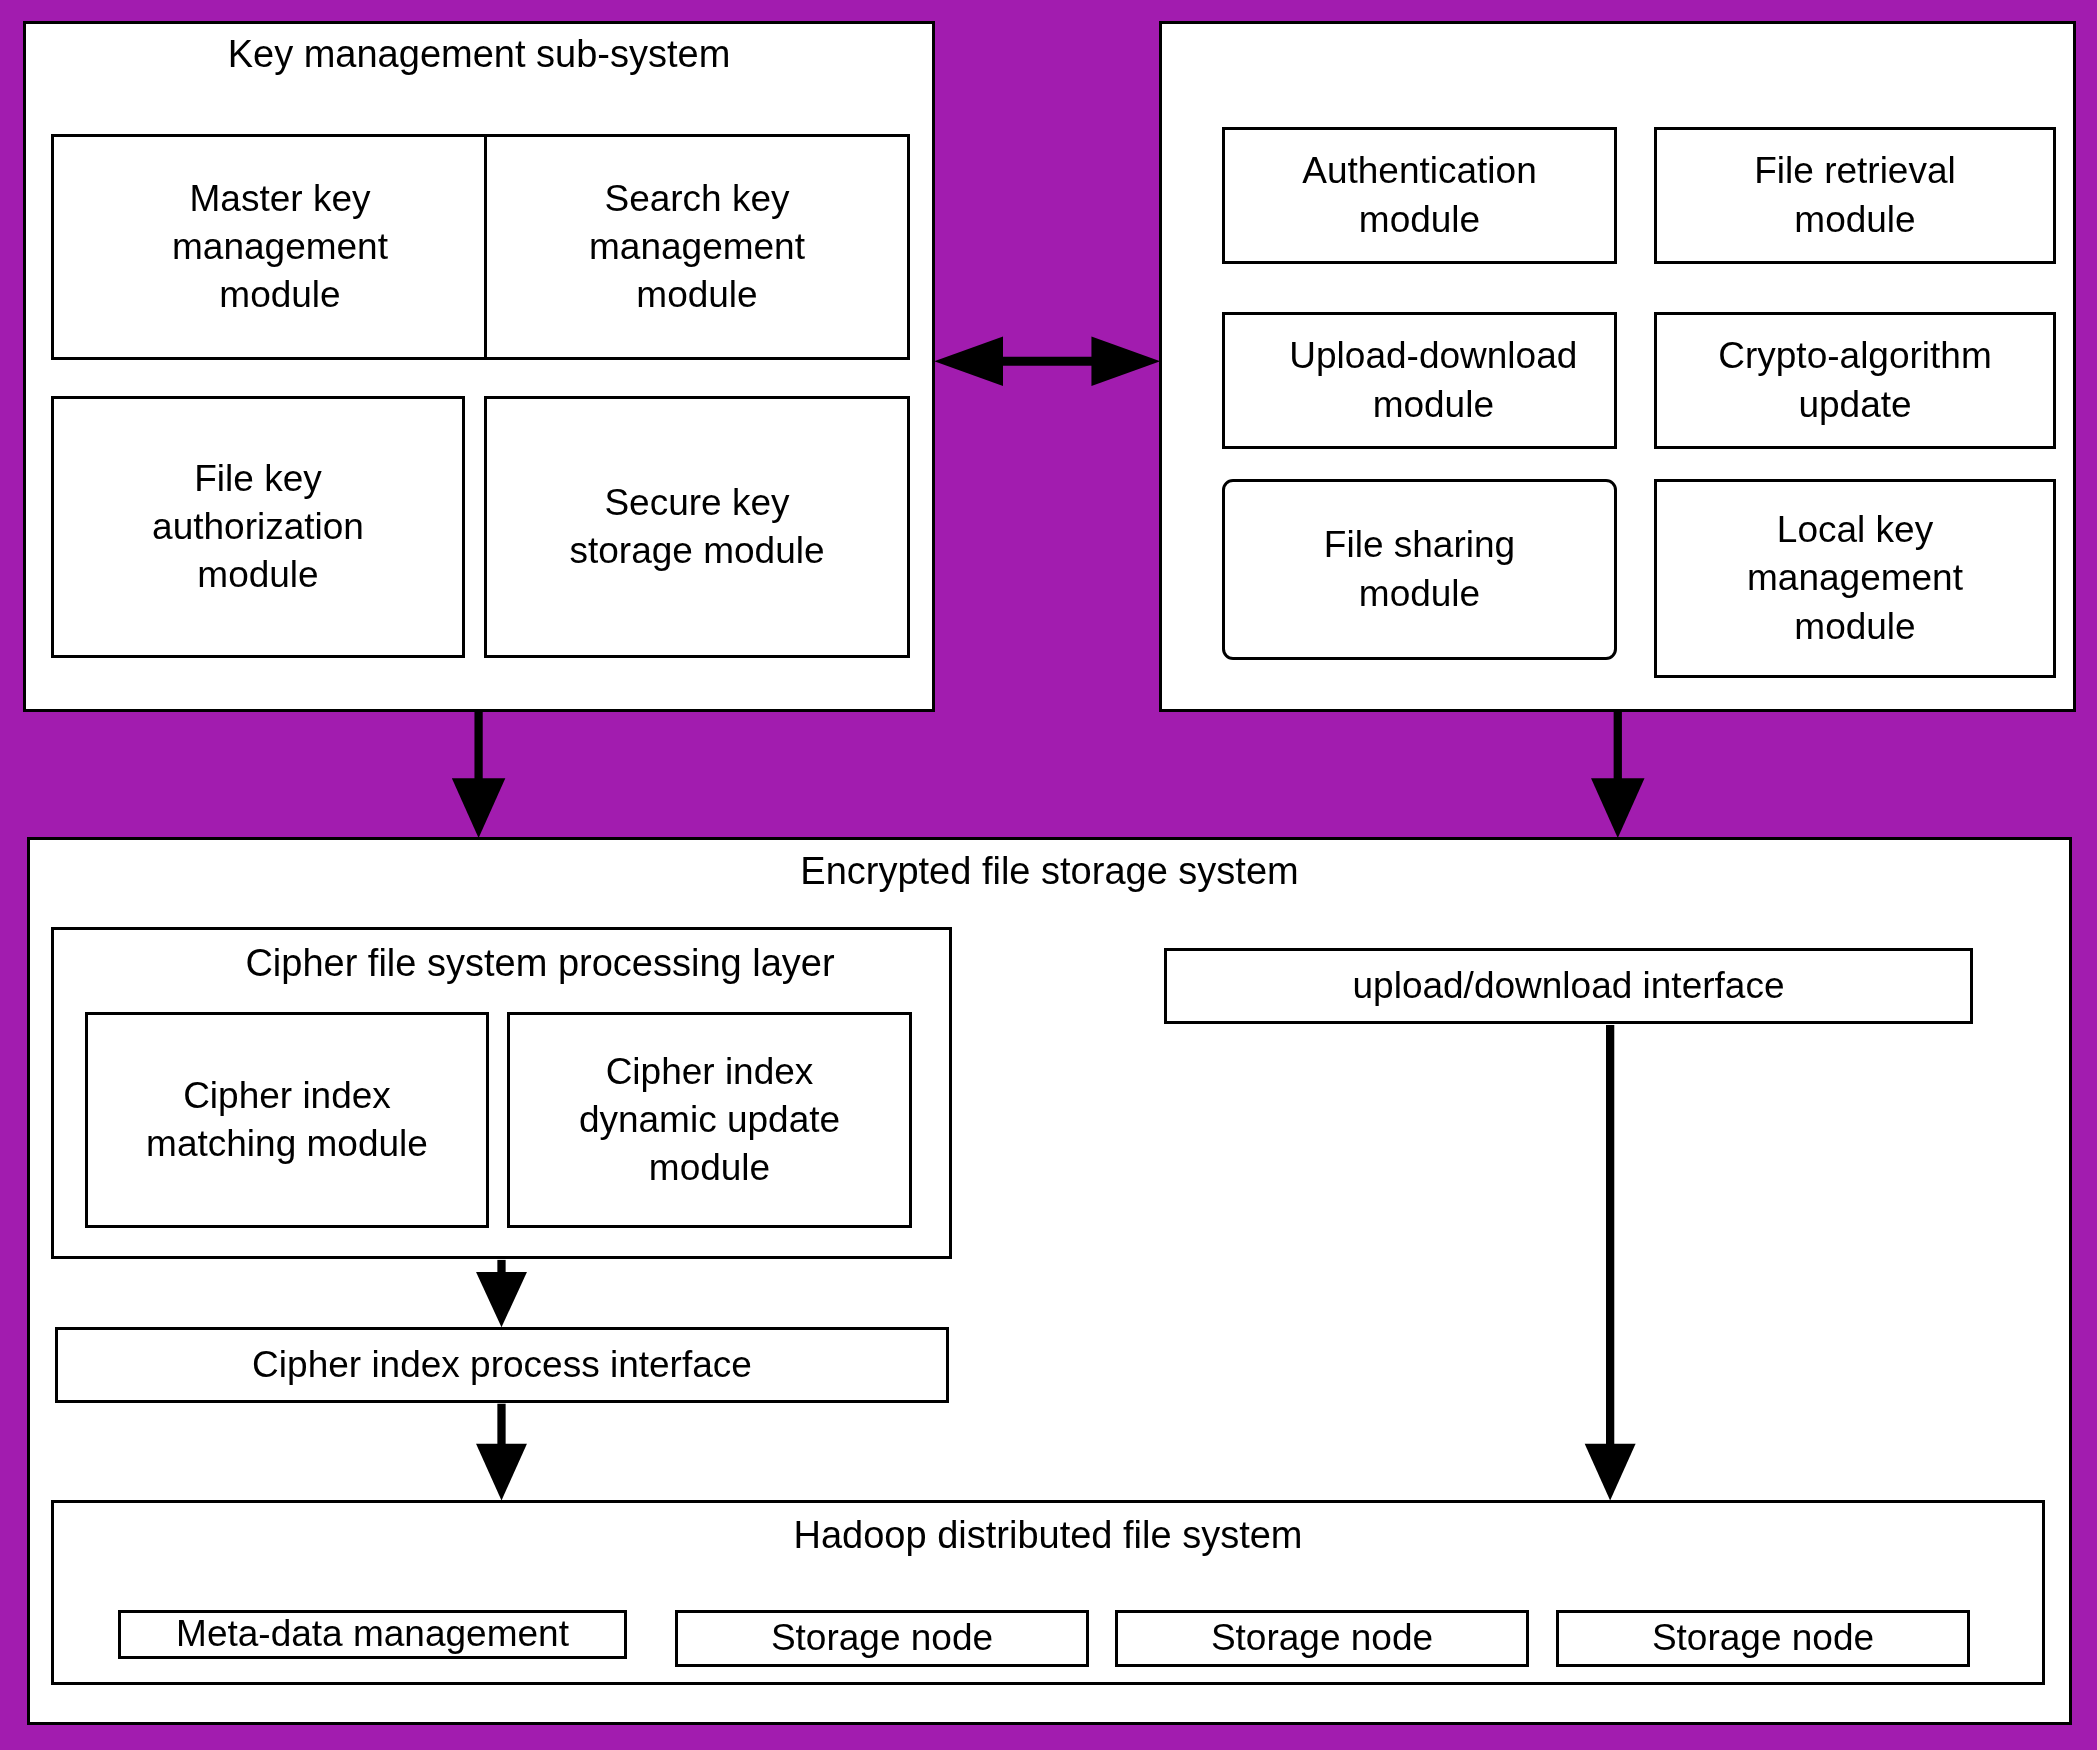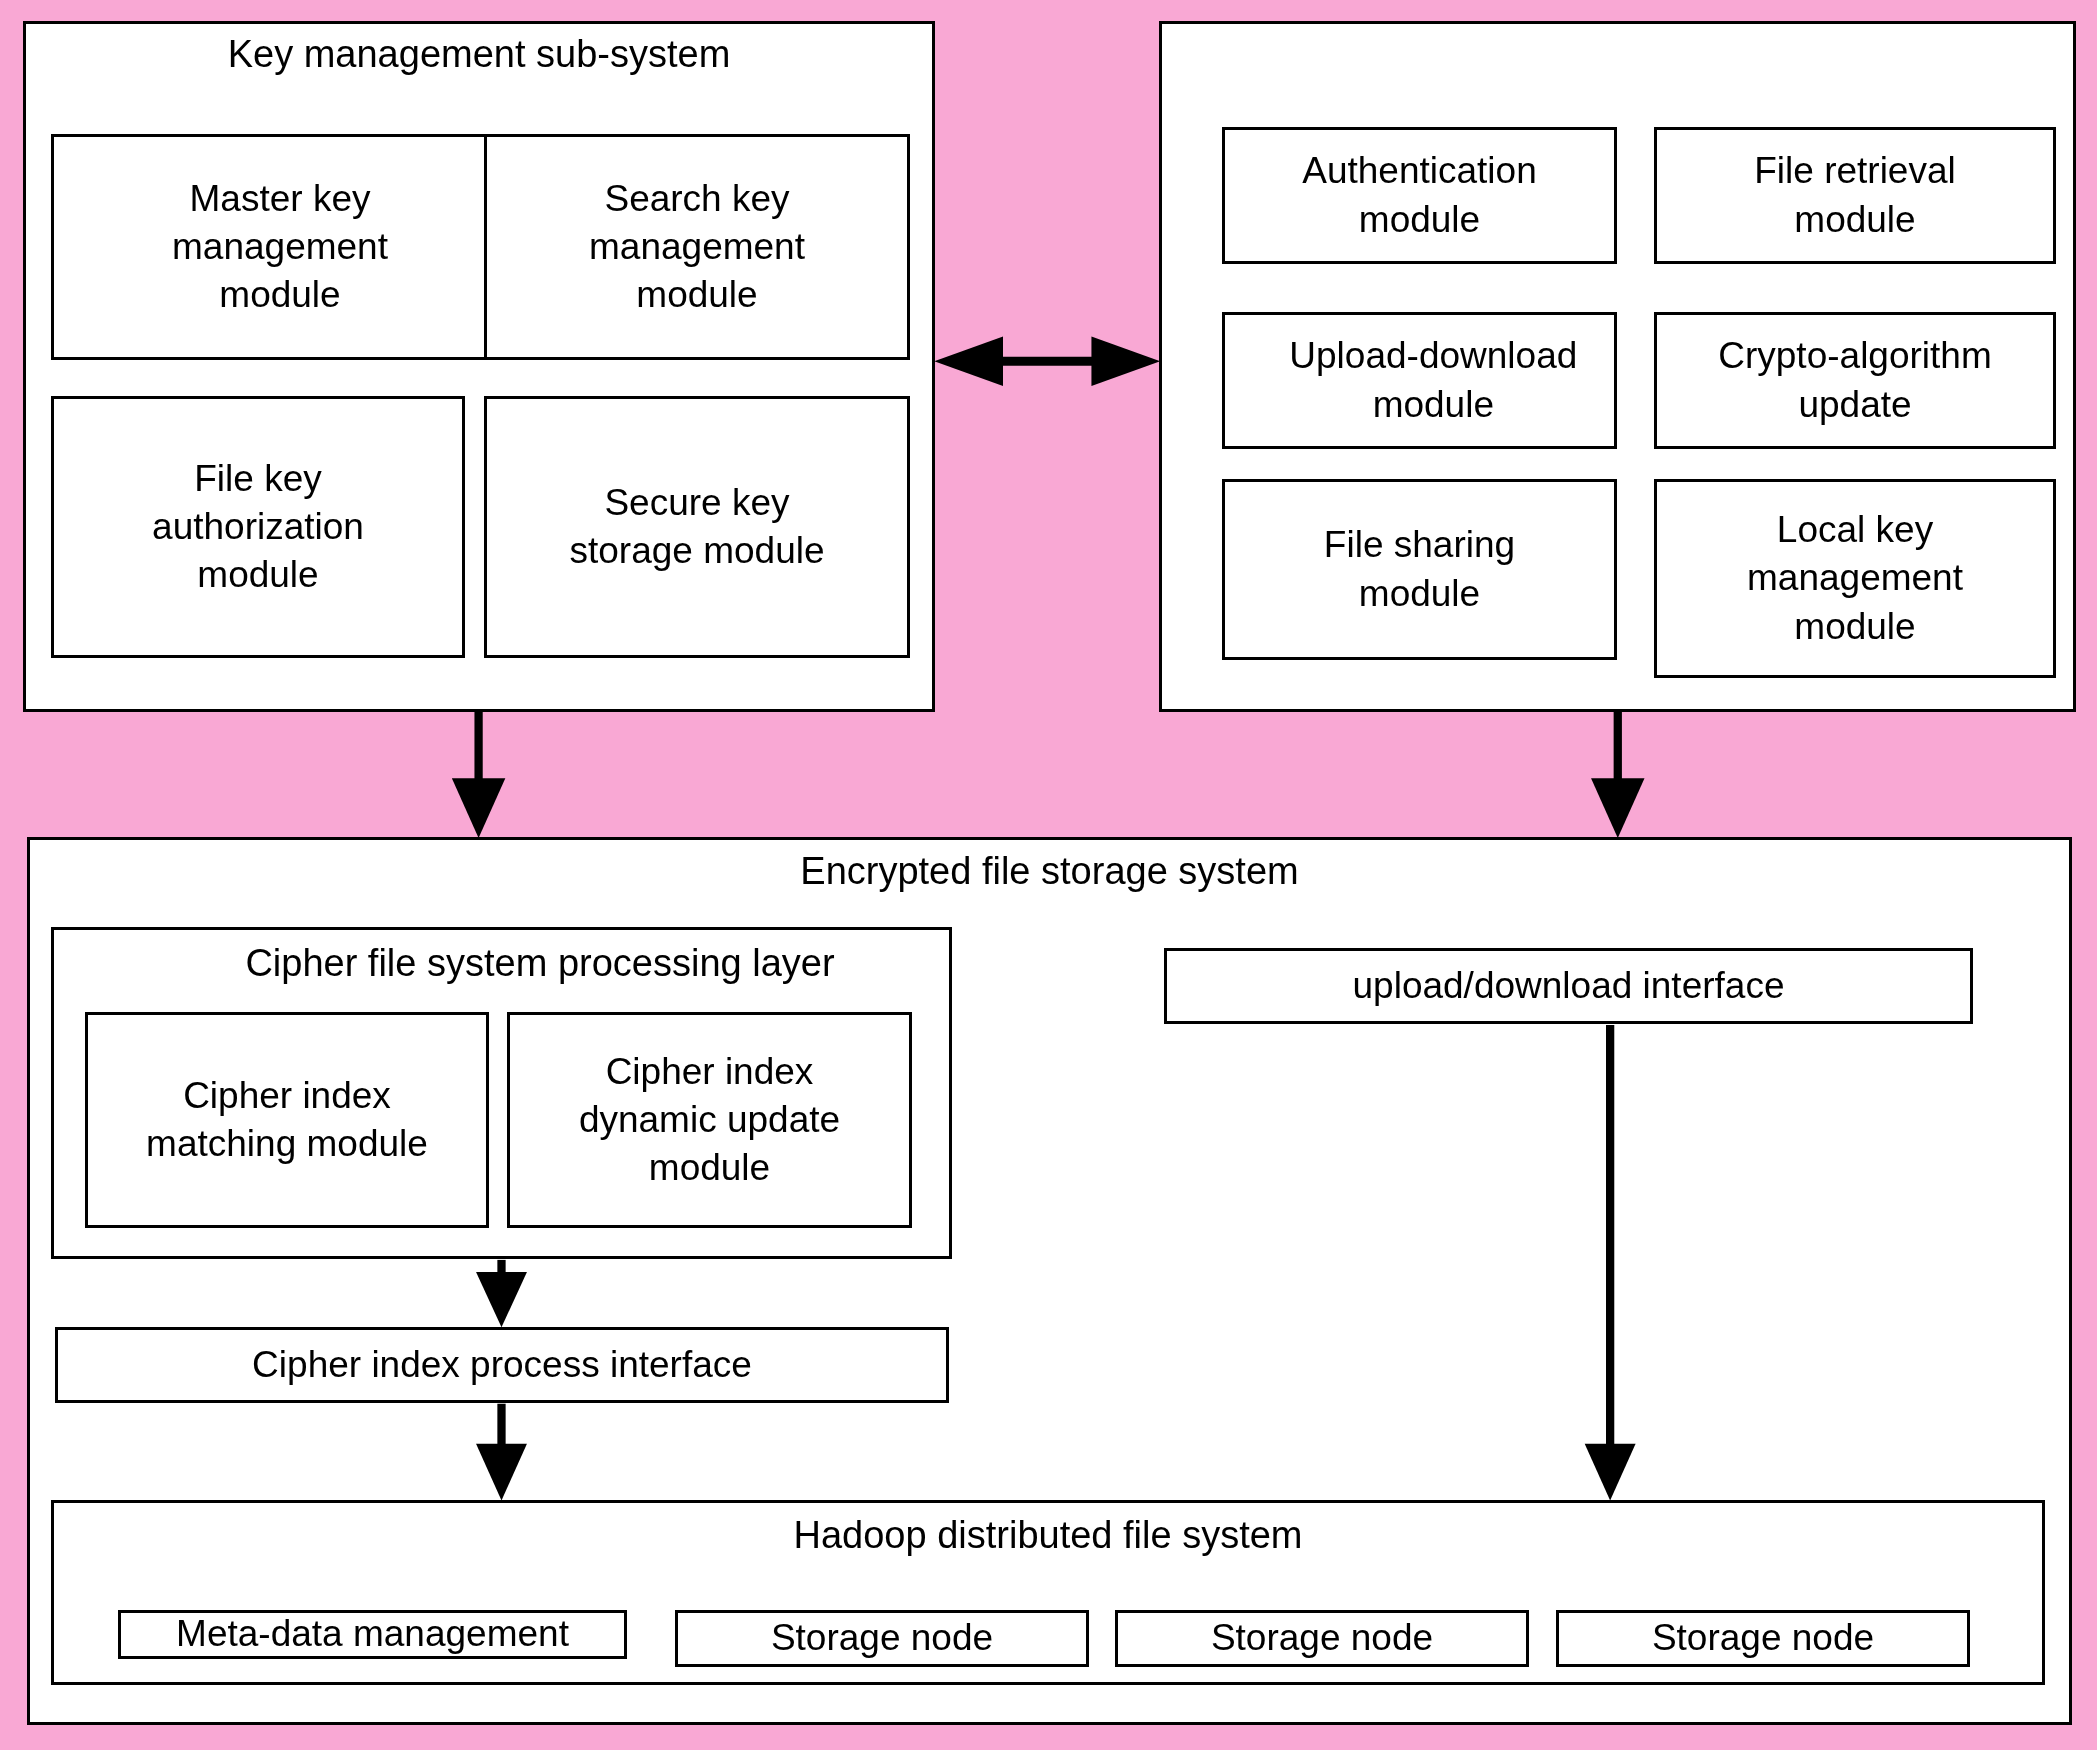--- a/index.html
+++ b/index.html
@@ -4,21 +4,21 @@
 <style>
   html, body {
     margin: 0;
     padding: 0;
     background: #ffffff;
   }
   #root {
     position: relative;
     width: 2097px;
     height: 1751px;
-    background: #f9a8d4;
+    background: #a21caf;
     font-family: "Liberation Sans", sans-serif;
     color: #000000;
     overflow: hidden;
   }
   .box {
     position: absolute;
     box-sizing: border-box;
     border: 3.8px solid #000000;
     background: #ffffff;
   }
@@ -95,21 +95,21 @@
   <div class="module" style="left:1222px; top:127px; width:395px; height:137px;">Authentication
 module</div>
   <div class="module" style="left:1654px; top:127px; width:402px; height:137px;">File retrieval
 module</div>
 
   <div class="module" style="left:1222px; top:312px; width:395px; height:137px;padding-left:34px;">Upload-download
 module</div>
   <div class="module" style="left:1654px; top:312px; width:402px; height:137px;">Crypto-algorithm
 update</div>
 
-  <div class="module" style="left:1222px; top:479px; width:395px; height:181px;">File sharing
+  <div class="module" style="left:1222px; top:479px; width:395px; height:181px;border-radius:11px;">File sharing
 module</div>
   <div class="module" style="left:1654px; top:479px; width:402px; height:199px;">Local key
 management
 module</div>
 
   <div class="box" style="left:27px; top:837px; width:2045px; height:888px;"></div>
   <div class="panel-title" style="left:27px; top:850px; width:2045px;">Encrypted file storage system</div>
 
   <div class="box" style="left:51px; top:927px; width:901px; height:332px;"></div>
   <div class="panel-title" style="left:51px; top:942px; width:978px;">Cipher file system processing layer</div>

